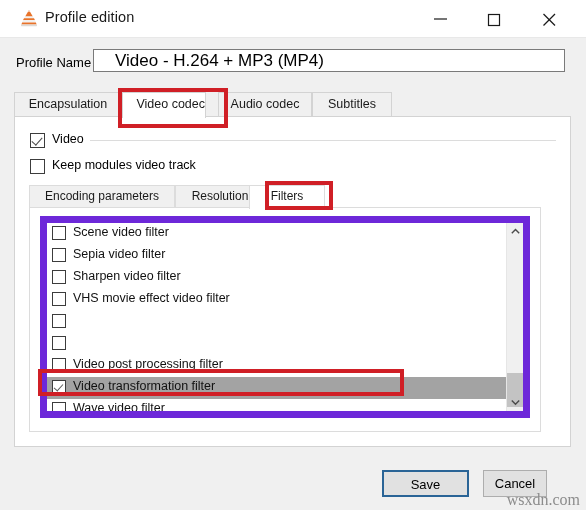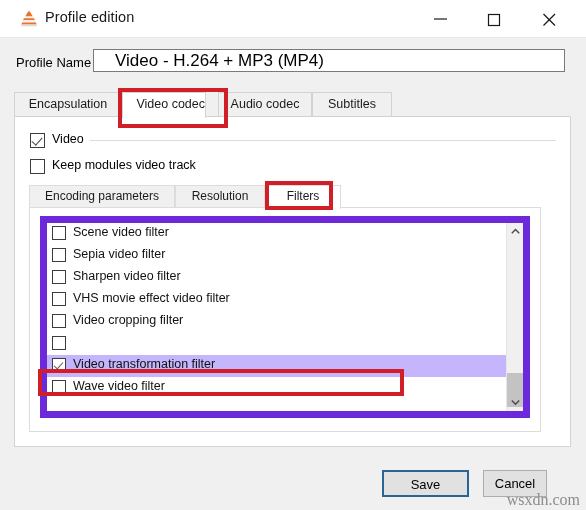--- a/index.html
+++ b/index.html
@@ -176,21 +176,21 @@
     white-space: nowrap;
     cursor: default;
   }
   .itab.selected {
     background: #ffffff;
     height: 24px;
     z-index: 3;
   }
   .itab-encoding   { left: 0px;   width: 146px; }
   .itab-resolution { left: 146px; width: 90px; }
-  .itab-filters    { left: 236px; width: 76px; }
+  .itab-filters    { left: 220px; width: 76px; }
 
   .panel-inner {
     position: absolute;
     left: 29px; top: 207px;
     width: 512px; height: 225px;
     box-sizing: border-box;
     background: #ffffff;
     border: 1px solid #dcdcdc;
   }
 
@@ -208,21 +208,21 @@
     position: absolute;
     left: 0; top: 0;
     width: 471px;
   }
   .list-row {
     position: relative;
     height: 22px;
     box-sizing: border-box;
     cursor: default;
   }
-  .list-row.selected { background: #c4b5fd; }
+  .list-row.selected { background: #a3a3a3; }
   .list-row .row-cb {
     position: absolute;
     left: 5px; top: 3px;
     width: 14px; height: 14px;
     box-sizing: border-box;
     border: 1px solid #3c3c3c;
     background: #ffffff;
   }
   .list-row .row-cb.checked::after {
     content: "";
@@ -383,24 +383,27 @@
       <div class="list-row">
         <div class="row-cb"></div>
         <div class="row-label">Sharpen video filter</div>
       </div>
       <div class="list-row">
         <div class="row-cb"></div>
         <div class="row-label">VHS movie effect video filter</div>
       </div>
       <div class="list-row">
         <div class="row-cb"></div>
-        <div class="row-label">Video cropping filter</div>
-      </div>
-      <div class="list-row">
-        <div class="row-cb"></div>
+      </div>
+      <div class="list-row">
+        <div class="row-cb"></div>
+      </div>
+      <div class="list-row">
+        <div class="row-cb"></div>
+        <div class="row-label">Video post processing filter</div>
       </div>
       <div class="list-row selected">
         <div class="row-cb checked"></div>
         <div class="row-label">Video transformation filter</div>
       </div>
       <div class="list-row">
         <div class="row-cb"></div>
         <div class="row-label">Wave video filter</div>
       </div>
     </div>

